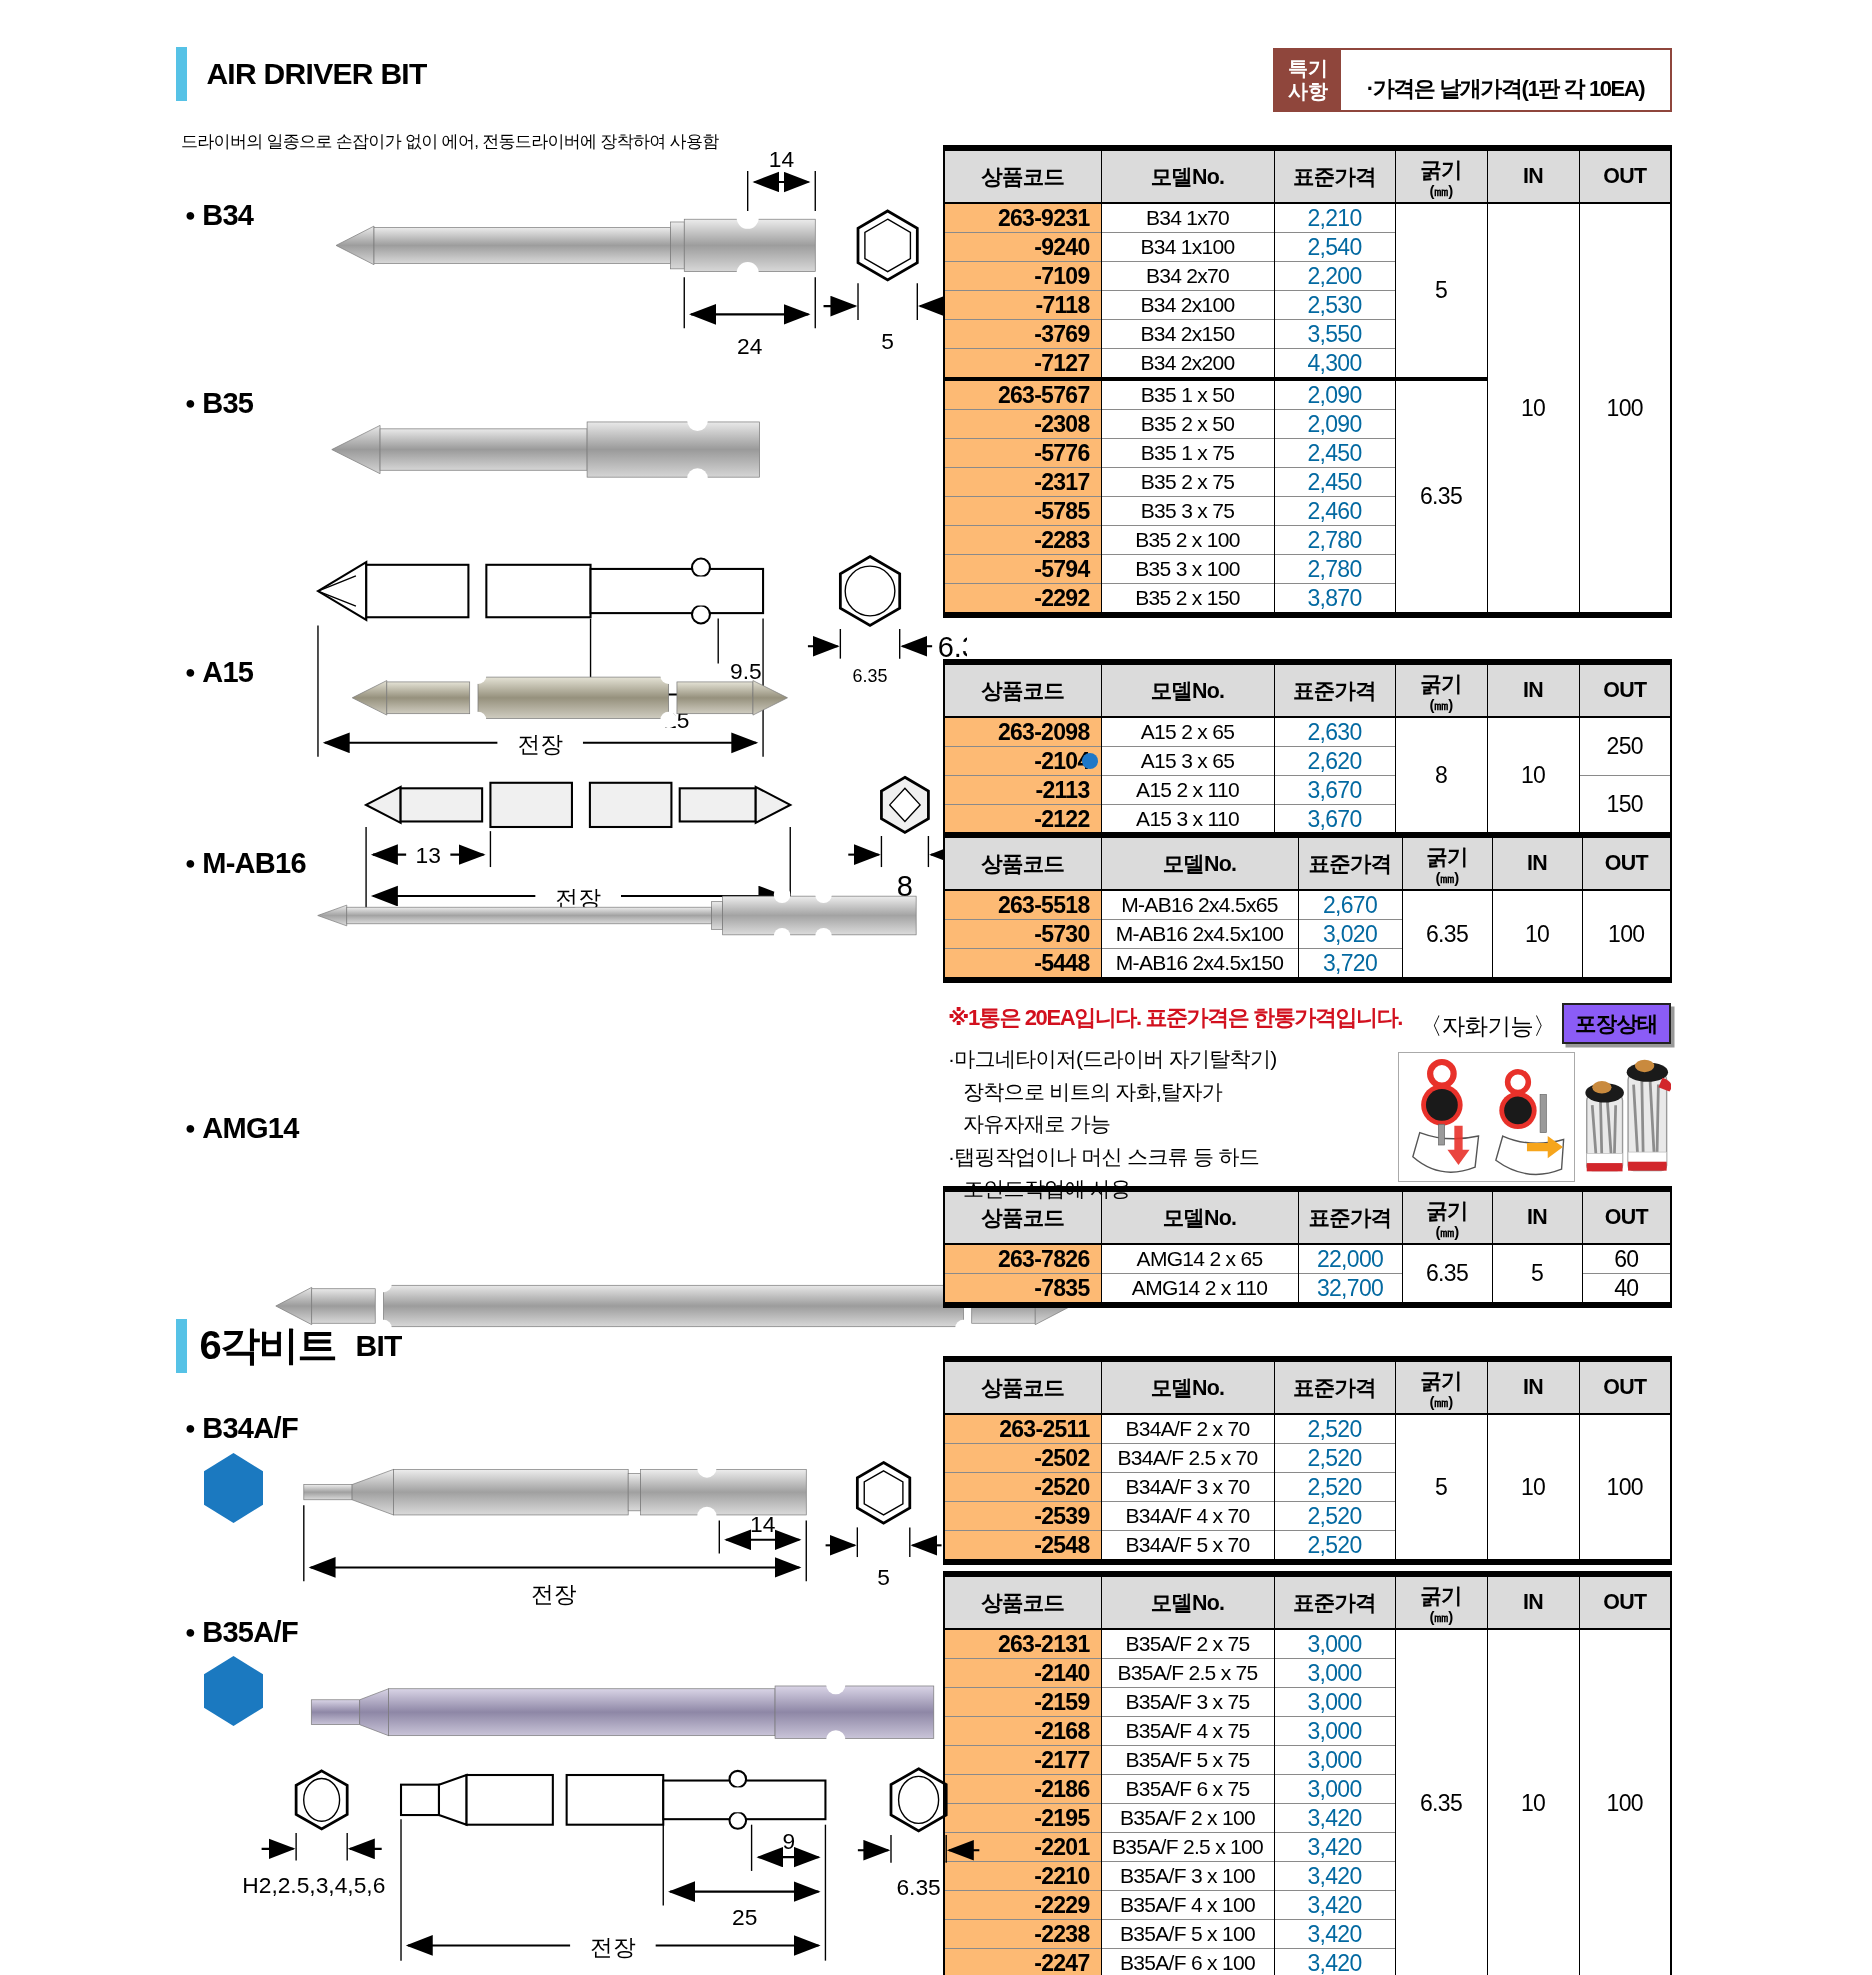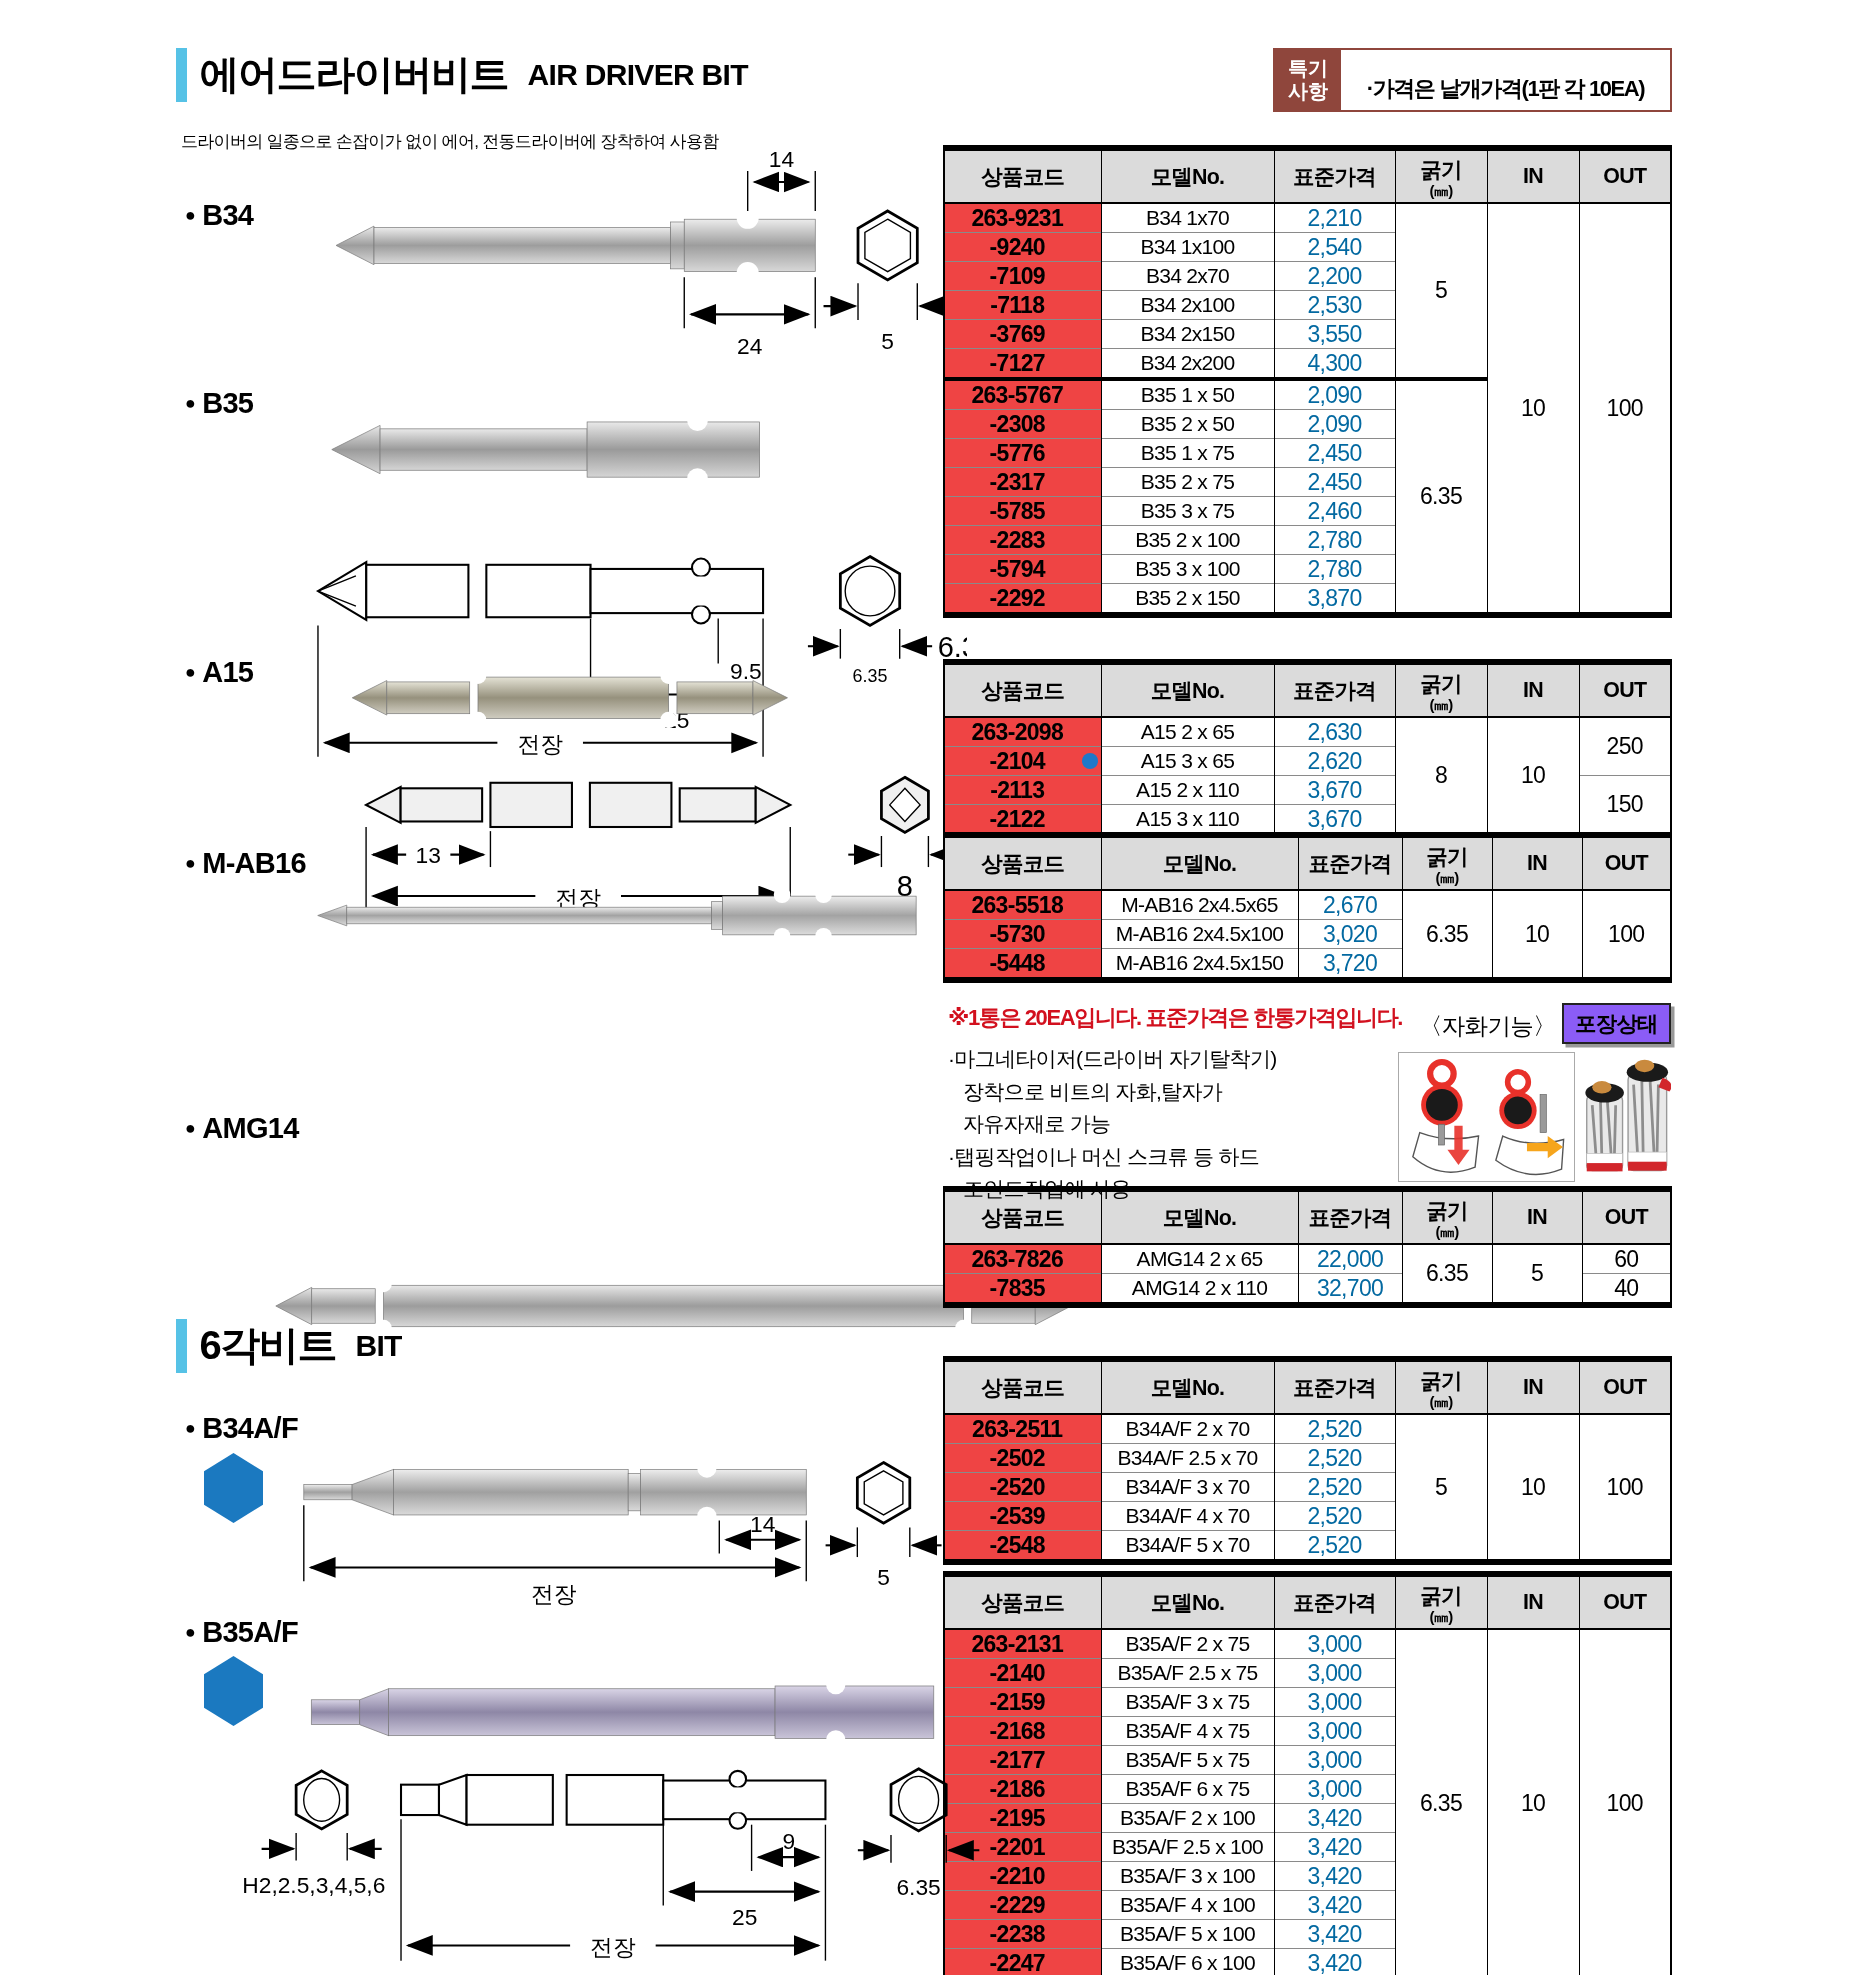--- a/index.html
+++ b/index.html
@@ -27,21 +27,21 @@
   
   .ptable{border-collapse:collapse;table-layout:fixed;width:726px;
           border:2.1px solid #000;border-top:6.2px solid #000;border-bottom:6.2px solid #000;}
   .ptable th{background:#DBDBDB;height:51px;font-size:21.4px;font-weight:bold;letter-spacing:-0.7px;
              border-left:1.4px solid #000;border-right:1.4px solid #000;border-bottom:2.8px solid #000;padding:0;}
   .ptable th .sub{font-size:15px;font-weight:bold;line-height:.9;}
   .ptable td{height:28px;border-left:1.4px solid #000;border-right:1.4px solid #000;border-top:1.4px solid #8a8a8a;
              font-size:23px;letter-spacing:-0.7px;padding:0;white-space:nowrap;vertical-align:middle;}
   .ptable tbody tr:first-child td{border-top:none;}
   .ptable tr.grp td{border-top:4.1px solid #000;}
-  .c-code{background:#ef4444;font-weight:bold;text-align:center;padding-right:11px!important;position:relative;}
+  .c-code{background:#fdba74;font-weight:bold;text-align:right;padding-right:11px!important;position:relative;}
   .c-model{text-align:center;font-size:21px!important;}
   .c-price{color:#0369a1;font-weight:normal;text-align:center;}
   .c-mid{text-align:center;}
   .dot{position:absolute;right:2.8px;top:50%;transform:translateY(-50%);width:16px;height:16px;border-radius:50%;background:#1F78C8;}
 
   
   .amg-note{font-size:22px;font-weight:bold;color:#D2101E;letter-spacing:-1.4px;}
   .amg-bullets{font-size:21px;letter-spacing:-0.7px;line-height:1.55;}
   .magnet-label{font-size:23.5px;letter-spacing:-0.7px;}
   .pack-box{border:2.1px solid #222;background:#8b5cf6;box-shadow:3.5px 3.5px 0 #999;
@@ -55,21 +55,20 @@
   .dimtxt-sm{font-size:26px;}
   .dimtxt-lg{font-size:42px;}
 </style>
 </head>
 <body>
 
 <div class="page">
 
   <div class="abs sec-title" style="left:176px;top:47px;">
     <div class="sec-bar"></div>
-    <span class="sec-ko">에어드라이버비트</span>
     <span class="sec-en">AIR DRIVER BIT</span>
   </div>
   <div class="abs sec-sub" style="left:181px;top:130px;">드라이버의 일종으로 손잡이가 없이 에어, 전동드라이버에 장착하여 사용함</div>
 
   <div class="abs note-box" style="left:1273px;top:48px;">
     <div class="note-label">
       <span>특기</span>
       <span>사항</span>
     </div>
     <div class="note-text">·가격은 낱개가격(1판 각 10EA)</div>

